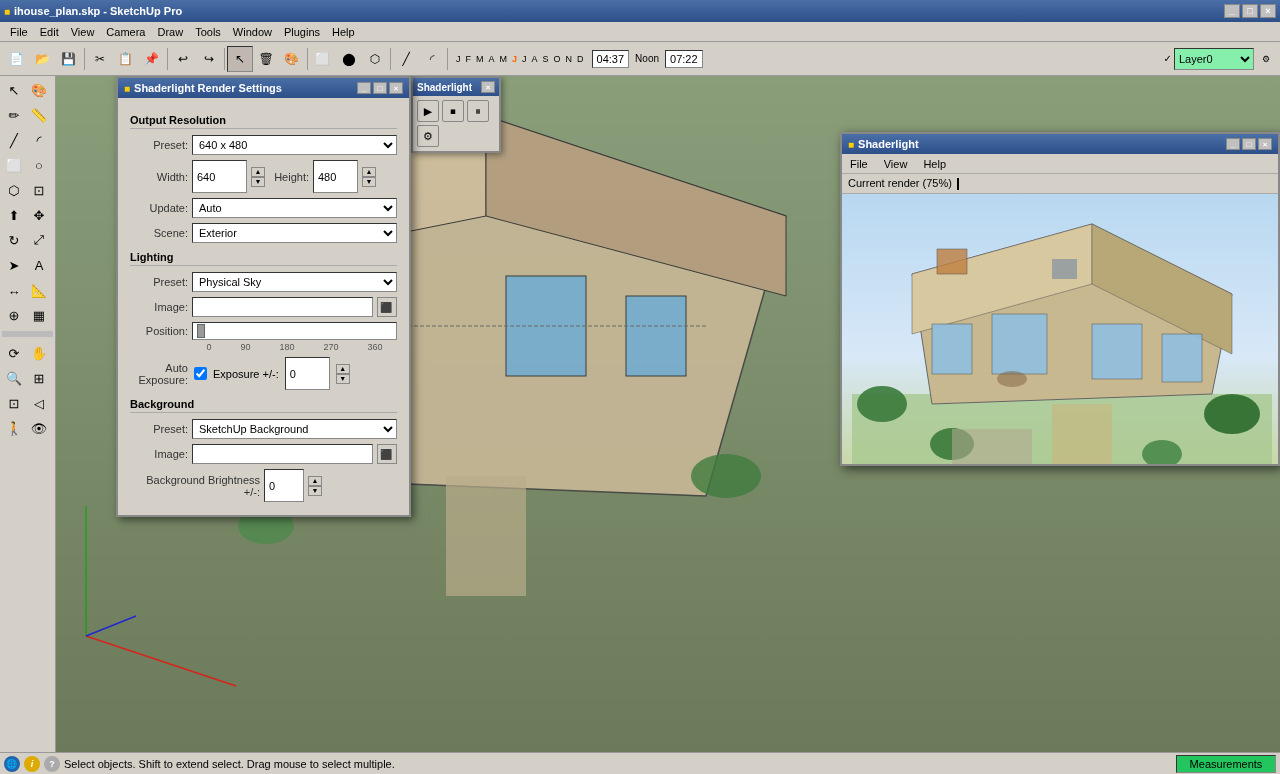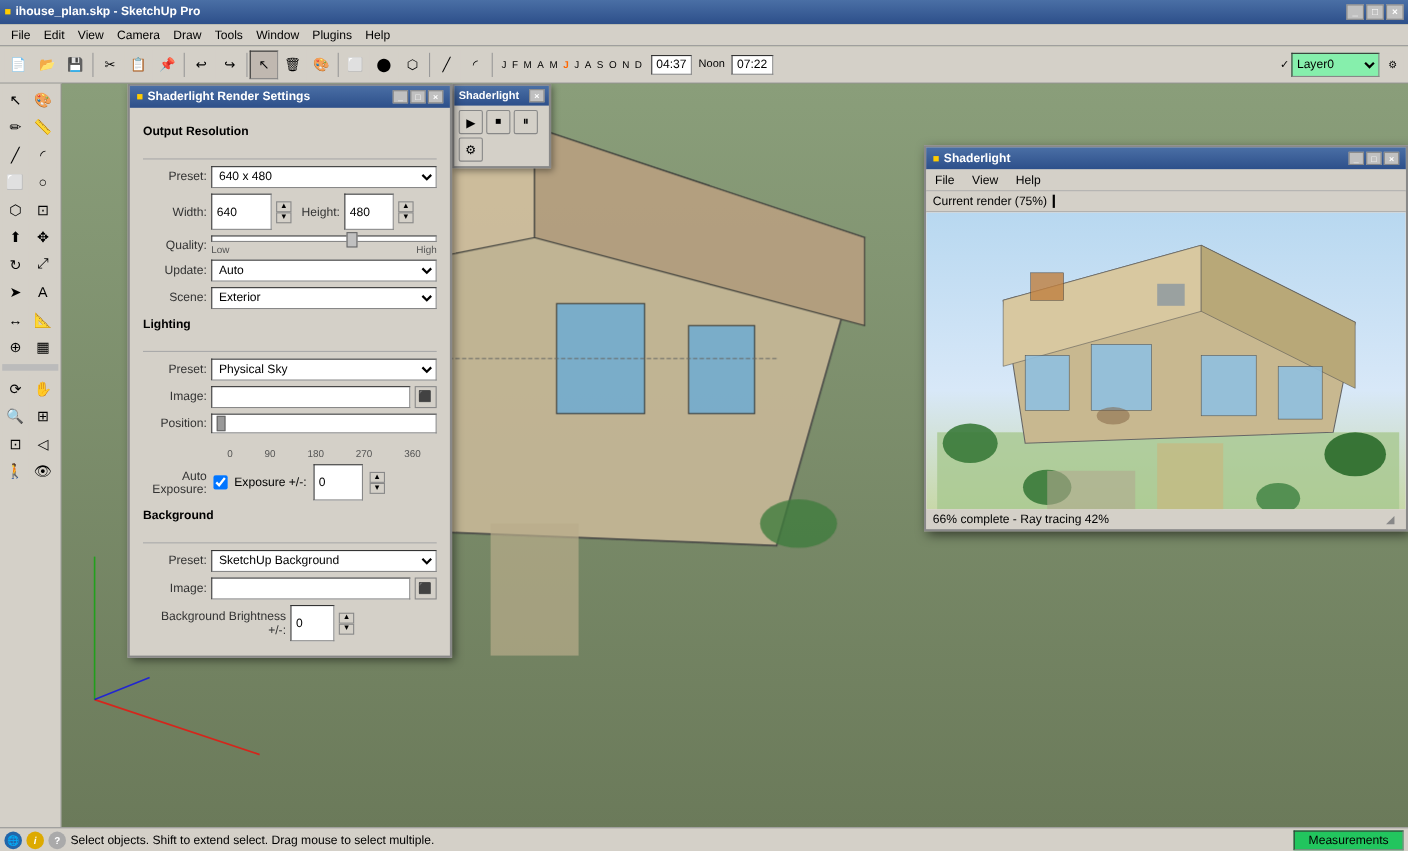--- a/index.html
+++ b/index.html
@@ -122,21 +122,21 @@
       display: flex; align-items: center; justify-content: center;
       cursor: pointer;
     }
     .dialog-body { padding: 8px 12px; }
     .section-header {
       font-weight: bold;
       font-size: 11px;
       color: #000;
       margin: 8px 0 6px 0;
       border-bottom: 1px solid #aaa;
-      padding-bottom: 18px;
+      padding-bottom: 2px;
     }
     .form-row {
       display: flex;
       align-items: center;
       margin-bottom: 5px;
       gap: 4px;
     }
     .form-label { width: 58px; text-align: right; font-size: 11px; color: #333; }
     .form-label-wide { width: 100px; text-align: right; font-size: 11px; color: #333; }
     .form-select {
@@ -219,21 +219,21 @@
       background: #d4d0c8;
       border: 1px solid #888;
       display: flex; align-items: center; justify-content: center;
       cursor: pointer;
       font-size: 10px;
     }
     .position-row {
       display: flex;
       align-items: center;
       gap: 4px;
-      margin-bottom: 13px;
+      margin-bottom: 2px;
     }
     .position-slider {
       flex: 1;
       height: 18px;
       background: white;
       border: 1px inset #888;
       position: relative;
     }
     .pos-thumb {
       position: absolute;
@@ -633,32 +633,20 @@
             <div class="spin-down">▼</div>
           </div>
           <span class="form-label" style="width:40px;text-align:right;">Height:</span>
           <input type="text" class="form-input" value="480" style="width: 45px;">
           <div class="spinner-btn">
             <div class="spin-up">▲</div>
             <div class="spin-down">▼</div>
           </div>
         </div>
 
-        <div class="quality-row">
-          <span class="quality-label">Quality:</span>
-          <div class="slider-container">
-            <div class="slider-track">
-              <div class="slider-thumb" style="left:60%;"></div>
-            </div>
-            <div class="slider-labels">
-              <span>Low</span>
-              <span>High</span>
-            </div>
-          </div>
-        </div>
         <div class="form-row">
           <span class="form-label">Update:</span>
           <select class="form-select">
             <option>Auto</option>
             <option>Manual</option>
           </select>
         </div>
         <div class="form-row">
           <span class="form-label">Scene:</span>
           <select class="form-select">
@@ -799,24 +787,20 @@
             <ellipse cx="310" cy="240" rx="20" ry="14" fill="#4a8a4a" opacity="0.9"></ellipse>
 
             <rect x="200" y="190" width="60" height="80" fill="#c8b880" opacity="0.7"></rect>
 
             <rect x="100" y="215" width="80" height="50" fill="#b0a890" opacity="0.6"></rect>
 
             <ellipse cx="160" cy="165" rx="15" ry="8" fill="#806040" opacity="0.5"></ellipse>
           </g>
         </svg>
       </div>
-      <div class="rp-footer">
-        <span>66% complete - Ray tracing 42%</span>
-        <div class="rp-resize">◢</div>
-      </div>
     </div>
 
   </div>
 </div>
 
 <div class="status-bar">
   <div class="status-icon" style="background:#2266aa;">🌐</div>
   <div class="status-icon" style="background:#ddaa00;font-style:italic;">i</div>
   <div class="status-icon" style="background:#aaaaaa;font-weight:bold;">?</div>
   <span class="status-text">Select objects. Shift to extend select. Drag mouse to select multiple.</span>

